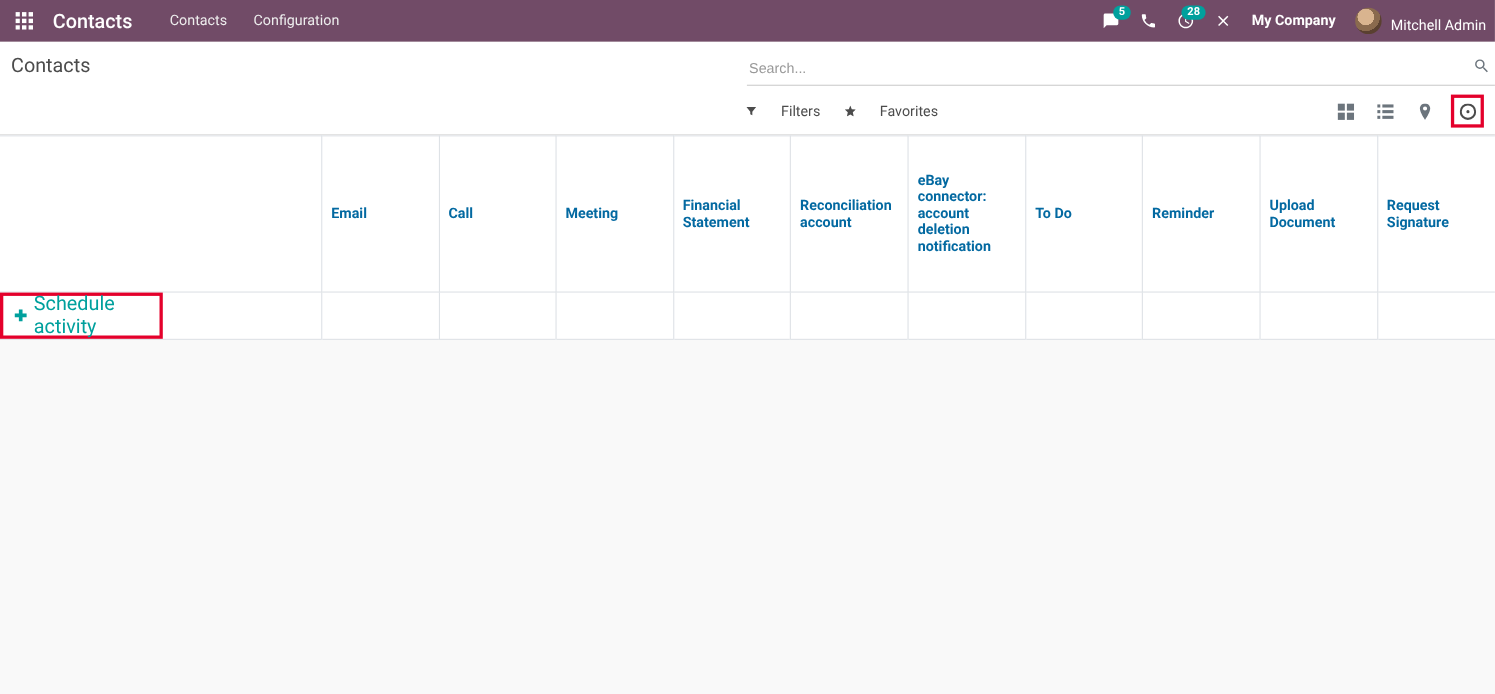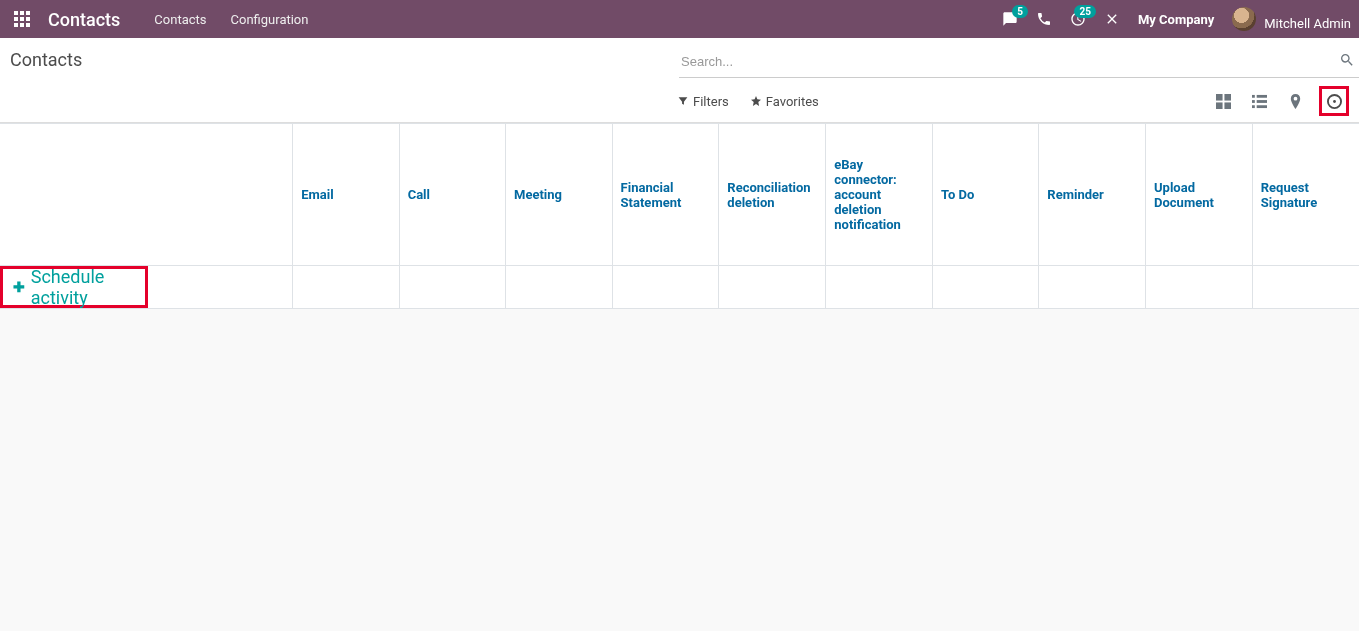--- a/index.html
+++ b/index.html
@@ -27,21 +27,21 @@
     .cp-row1 { display: flex; align-items: center; height: 42px; }
     .breadcrumb { font-size: 18px; color: #4c4c4c; padding-left: 10px; }
     .search-area { margin-left: auto; width: 680px; display: flex; border-bottom: 1px solid #ccc; height: 32px; margin-top: 6px; }
     .search-input { flex: 1; border: none; outline: none; font-size: 13px; color: #666; padding: 6px 2px; background: transparent; }
     .search-input::placeholder { color: #999; }
     .search-btn { background: none; border: none; cursor: pointer; padding: 4px; }
     .search-btn svg { width: 16px; height: 16px; fill: #6c757d; }
     
     .cp-row2 { display: flex; align-items: center; height: 42px; }
     .filter-bar { margin-left: 678px; display: flex; gap: 22px; align-items: center; }
-    .filter-item { display: flex; align-items: center; gap: 5px; color: #4c4c4c; cursor: pointer; font-size: 13px; }
+    .filter-item { display: flex; align-items: center; gap: 22px; color: #4c4c4c; cursor: pointer; font-size: 13px; }
     .filter-item svg { width: 10px; height: 10px; fill: #4c4c4c; }
     
     .view-switcher { margin-left: auto; margin-right: 10px; display: flex; gap: 12px; align-items: center; }
     .view-btn { width: 24px; height: 24px; display: flex; align-items: center; justify-content: center; cursor: pointer; color: #6c757d; }
     .view-btn svg { width: 15px; height: 15px; fill: currentColor; }
     .view-btn.highlighted { border: 3px solid #e4002b; padding: 2px; width: 30px; height: 30px; }
     
     
     .activity-wrap { background: #f5f5f5; }
     .activity-table { border-collapse: collapse; background: #fff; border-bottom: 1px solid #dee2e6; }
@@ -88,21 +88,21 @@
     </div>
     <div class="nav-icon-wrap">
       <svg viewBox="0 0 24 24">
           <path d="M6.62 10.79a15.053 15.053 0 006.59 6.59l2.2-2.2c.27-.27.67-.36 1.02-.24 1.12.37 2.33.57 3.57.57.55 0 1 .45 1 1V20c0 .55-.45 1-1 1C10.61 21 3 13.39 3 4c0-.55.45-1 1-1h3.5c.55 0 1 .45 1 1 0 1.25.2 2.45.57 3.57.11.35.03.74-.25 1.02l-2.2 2.2z"></path>
         </svg>
     </div>
     <div class="nav-icon-wrap">
       <svg viewBox="0 0 24 24">
           <path d="M11.99 2C6.47 2 2 6.48 2 12s4.47 10 9.99 10C17.52 22 22 17.52 22 12S17.52 2 11.99 2zM12 20c-4.42 0-8-3.58-8-8s3.58-8 8-8 8 3.58 8 8-3.58 8-8 8zm.5-13H11v6l5.25 3.15.75-1.23-4.5-2.67z"></path>
         </svg>
-      <span class="badge">25</span>
+      <span class="badge">28</span>
     </div>
     <div class="nav-icon-wrap">
       <svg viewBox="0 0 24 24">
           <path d="M19 6.41L17.59 5 12 10.59 6.41 5 5 6.41 10.59 12 5 17.59 6.41 19 12 13.41 17.59 19 19 17.59 13.41 12z"></path>
         </svg>
     </div>
     <span class="company-name">My Company</span>
     <div class="user-block">
       <div class="avatar"></div>
       <span class="user-name">Mitchell Admin</span>
@@ -173,21 +173,21 @@
 
 <div class="activity-wrap">
   <table class="activity-table">
     <thead>
       <tr>
         <th class="first-col"></th>
         <th style="width:107px">Email</th>
         <th style="width:107px">Call</th>
         <th style="width:107px">Meeting</th>
         <th style="width:107px">Financial Statement</th>
-        <th style="width:107px">Reconciliation deletion</th>
+        <th style="width:107px">Reconciliation account</th>
         <th style="width:107px">eBay connector: account deletion notification</th>
         <th style="width:107px">To Do</th>
         <th style="width:107px">Reminder</th>
         <th style="width:107px">Upload Document</th>
         <th style="width:107px">Request Signature</th>
       </tr>
     </thead>
     <tbody>
       <tr class="schedule-row">
         <td class="first-col">

